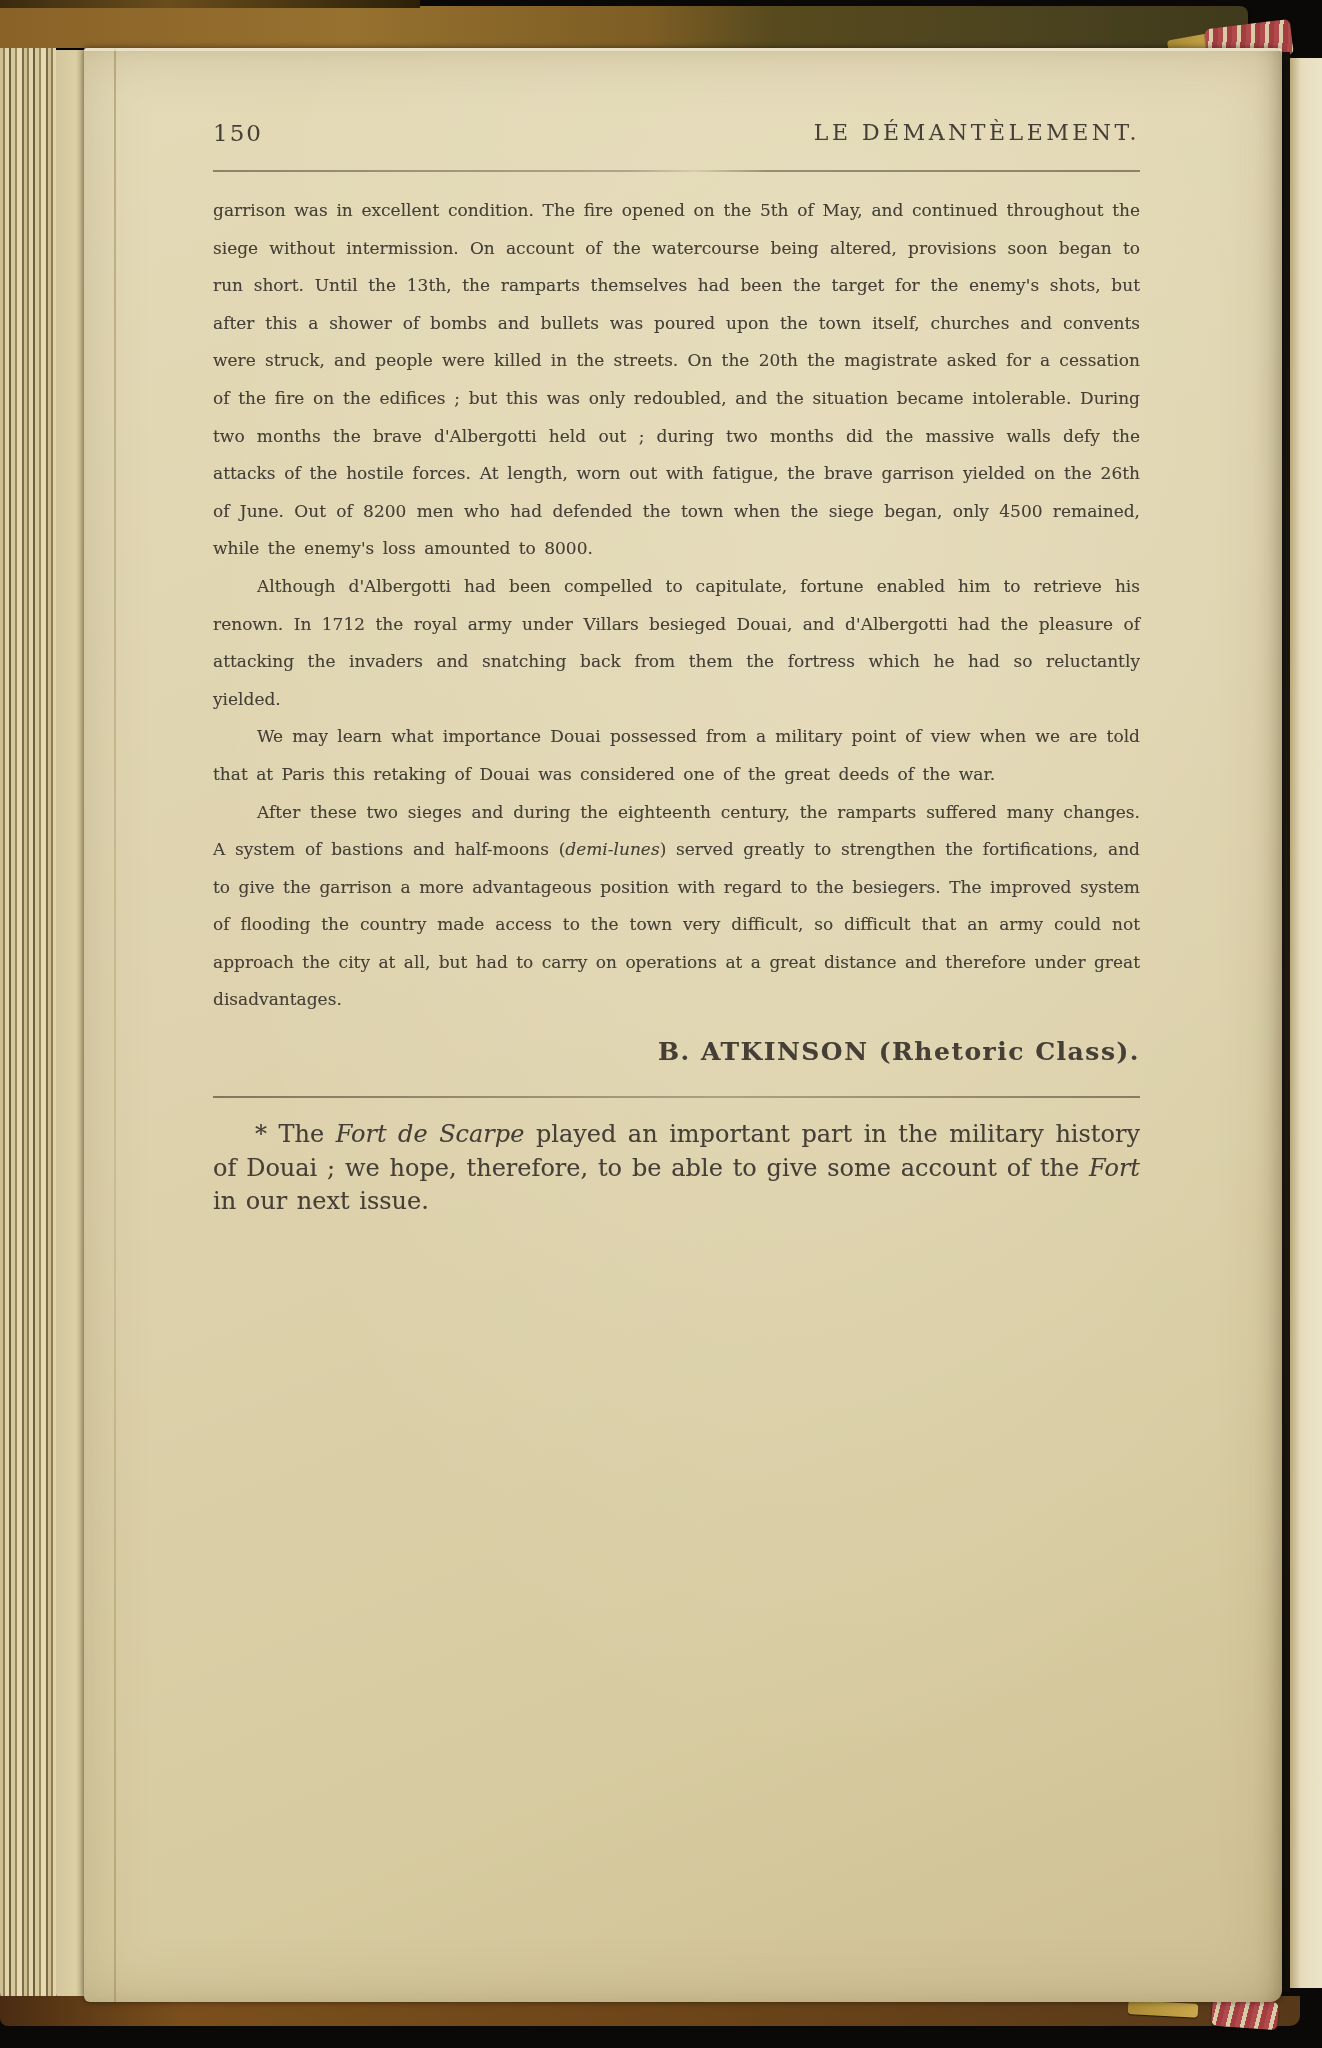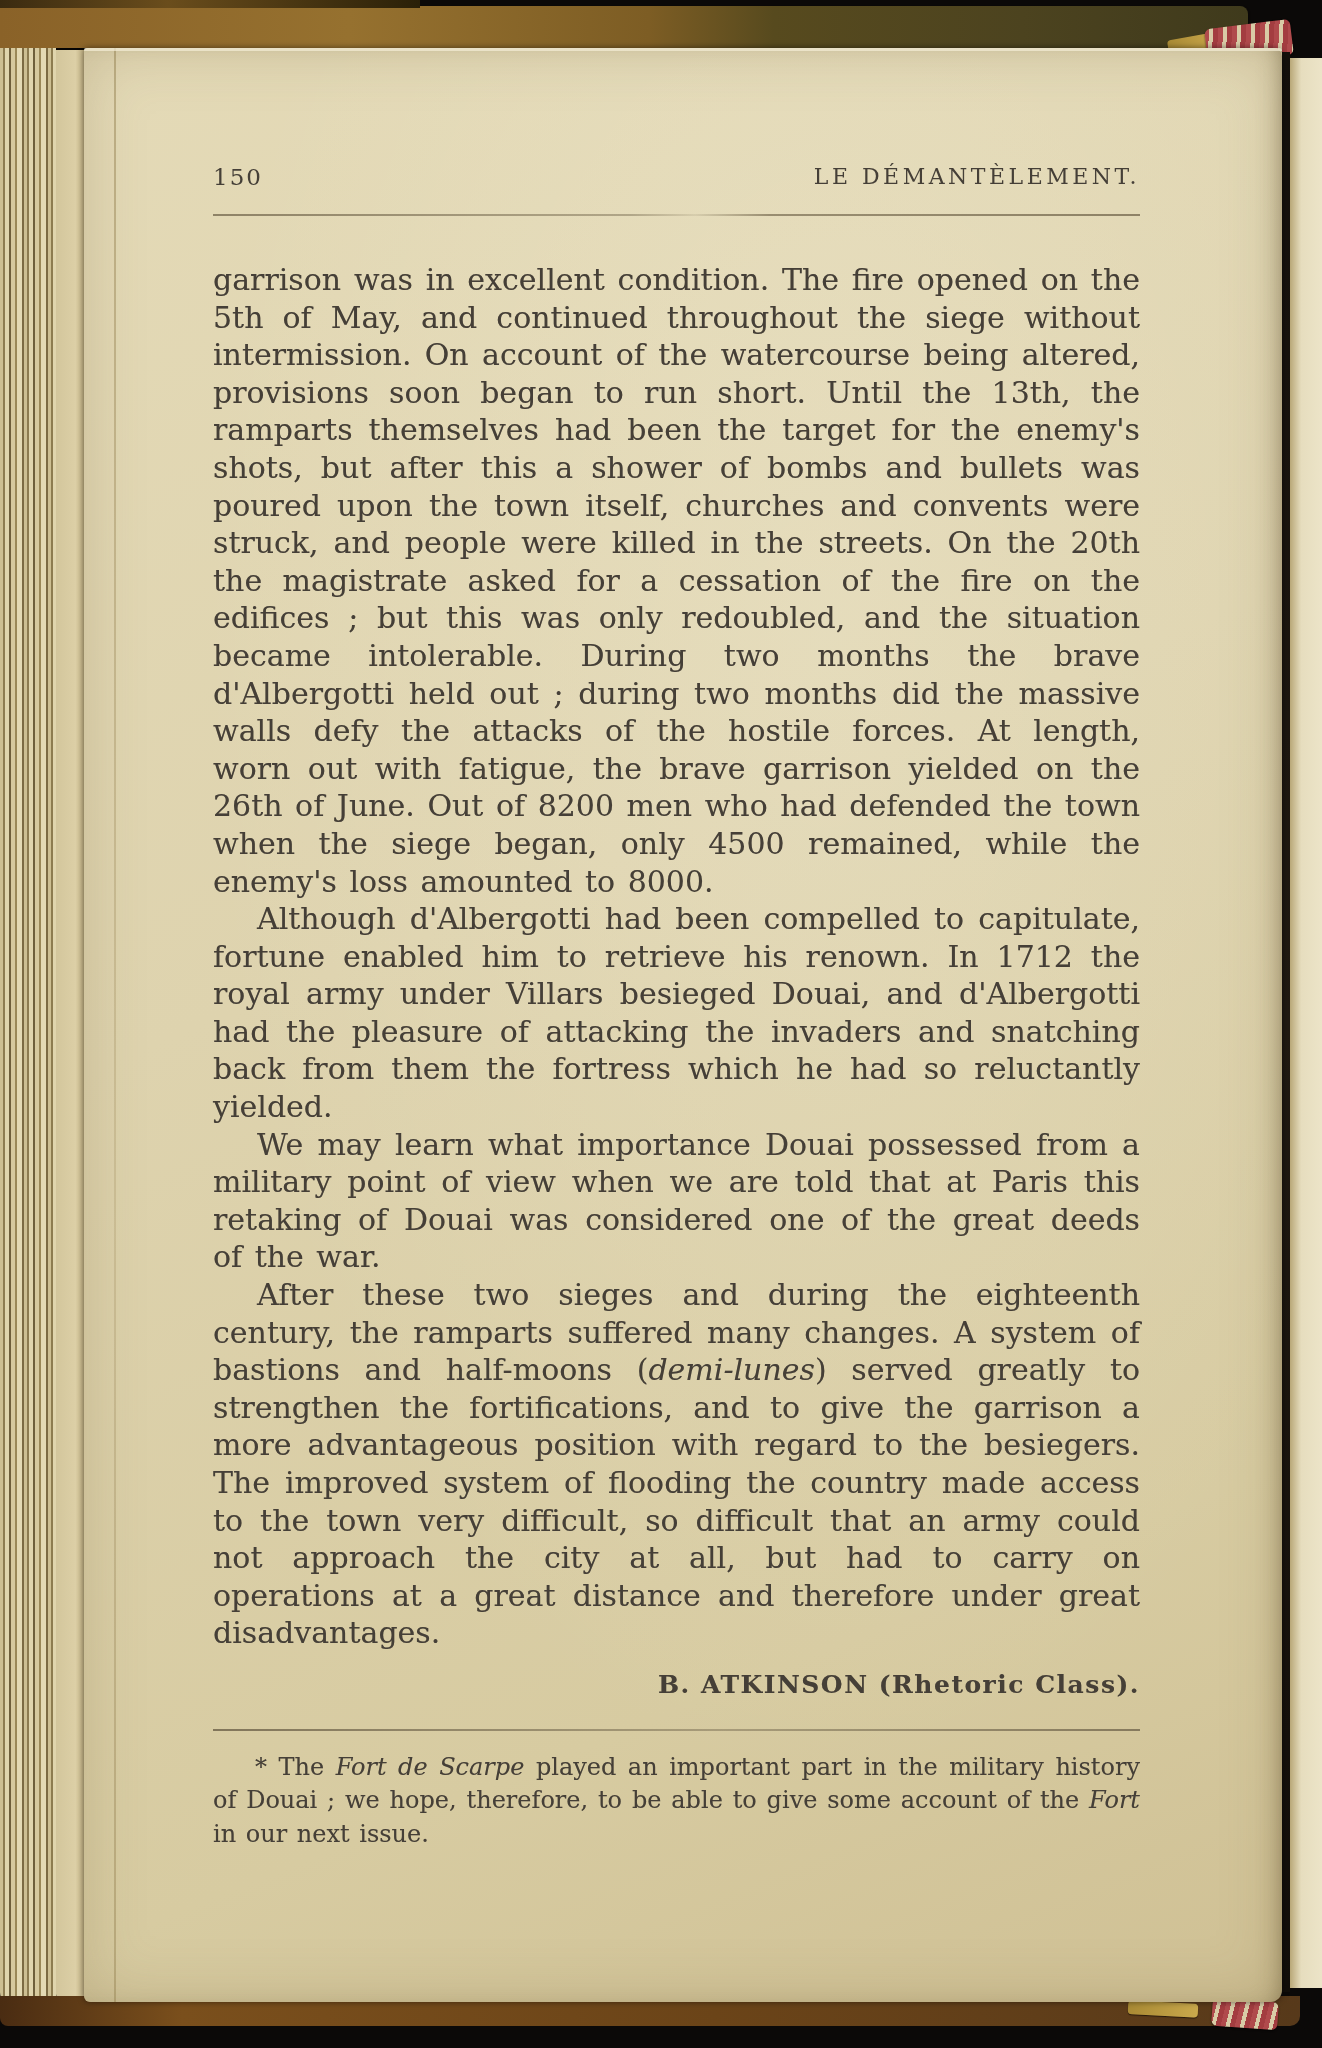--- a/index.html
+++ b/index.html
@@ -93,41 +93,41 @@
     content:"";position:absolute;left:30px;top:0;width:2px;height:100%;
     background:linear-gradient(180deg,rgba(140,120,70,.45),rgba(140,120,70,.2) 60%,rgba(140,120,70,.4));
   }
   .page::after{ 
     content:"";position:absolute;left:0;top:0;width:100%;height:3px;
     background:rgba(245,238,215,.7);border-radius:4px 8px 0 0;
   }
 
   .page-content{
     position:relative;height:100%;
-    padding:116px 142px 0 129px;
+    padding:72px 142px 0 129px;
     color:var(--ink);
     border-radius:17px;
   }
 
   .page-head{position:relative;height:34px;}
   .page-number{
     position:absolute;left:0;top:0;
     font-size:23px;letter-spacing:2px;color:var(--ink);
   }
   .running-title{
     position:absolute;left:0;right:0;text-align:right;top:0;
     font-size:22px;letter-spacing:3.5px;color:var(--ink);
     white-space:nowrap;
   }
   .head-rule{
     margin-top:16px;height:2px;border:none;
     background:linear-gradient(90deg,rgba(133,121,94,.9) 0%,rgba(133,121,94,.55) 45%,rgba(133,121,94,.15) 52%,rgba(133,121,94,.8) 60%,rgba(133,121,94,.9) 100%);
   }
 
-  .body-text{margin-top:45px;font-size:30px;line-height:37.6px;}
+  .body-text{margin-top:20px;font-size:17px;line-height:37.6px;}
   .para{
     text-align:justify;word-spacing:3px;color:var(--ink);
     text-shadow:0 0 .6px rgba(69,63,55,.35);
   }
   .para.indent{text-indent:44px;}
   .it{font-style:italic;}
 
   .signature{
     margin-top:18px;text-align:right;
     font-size:25px;letter-spacing:1.5px;color:var(--ink);

